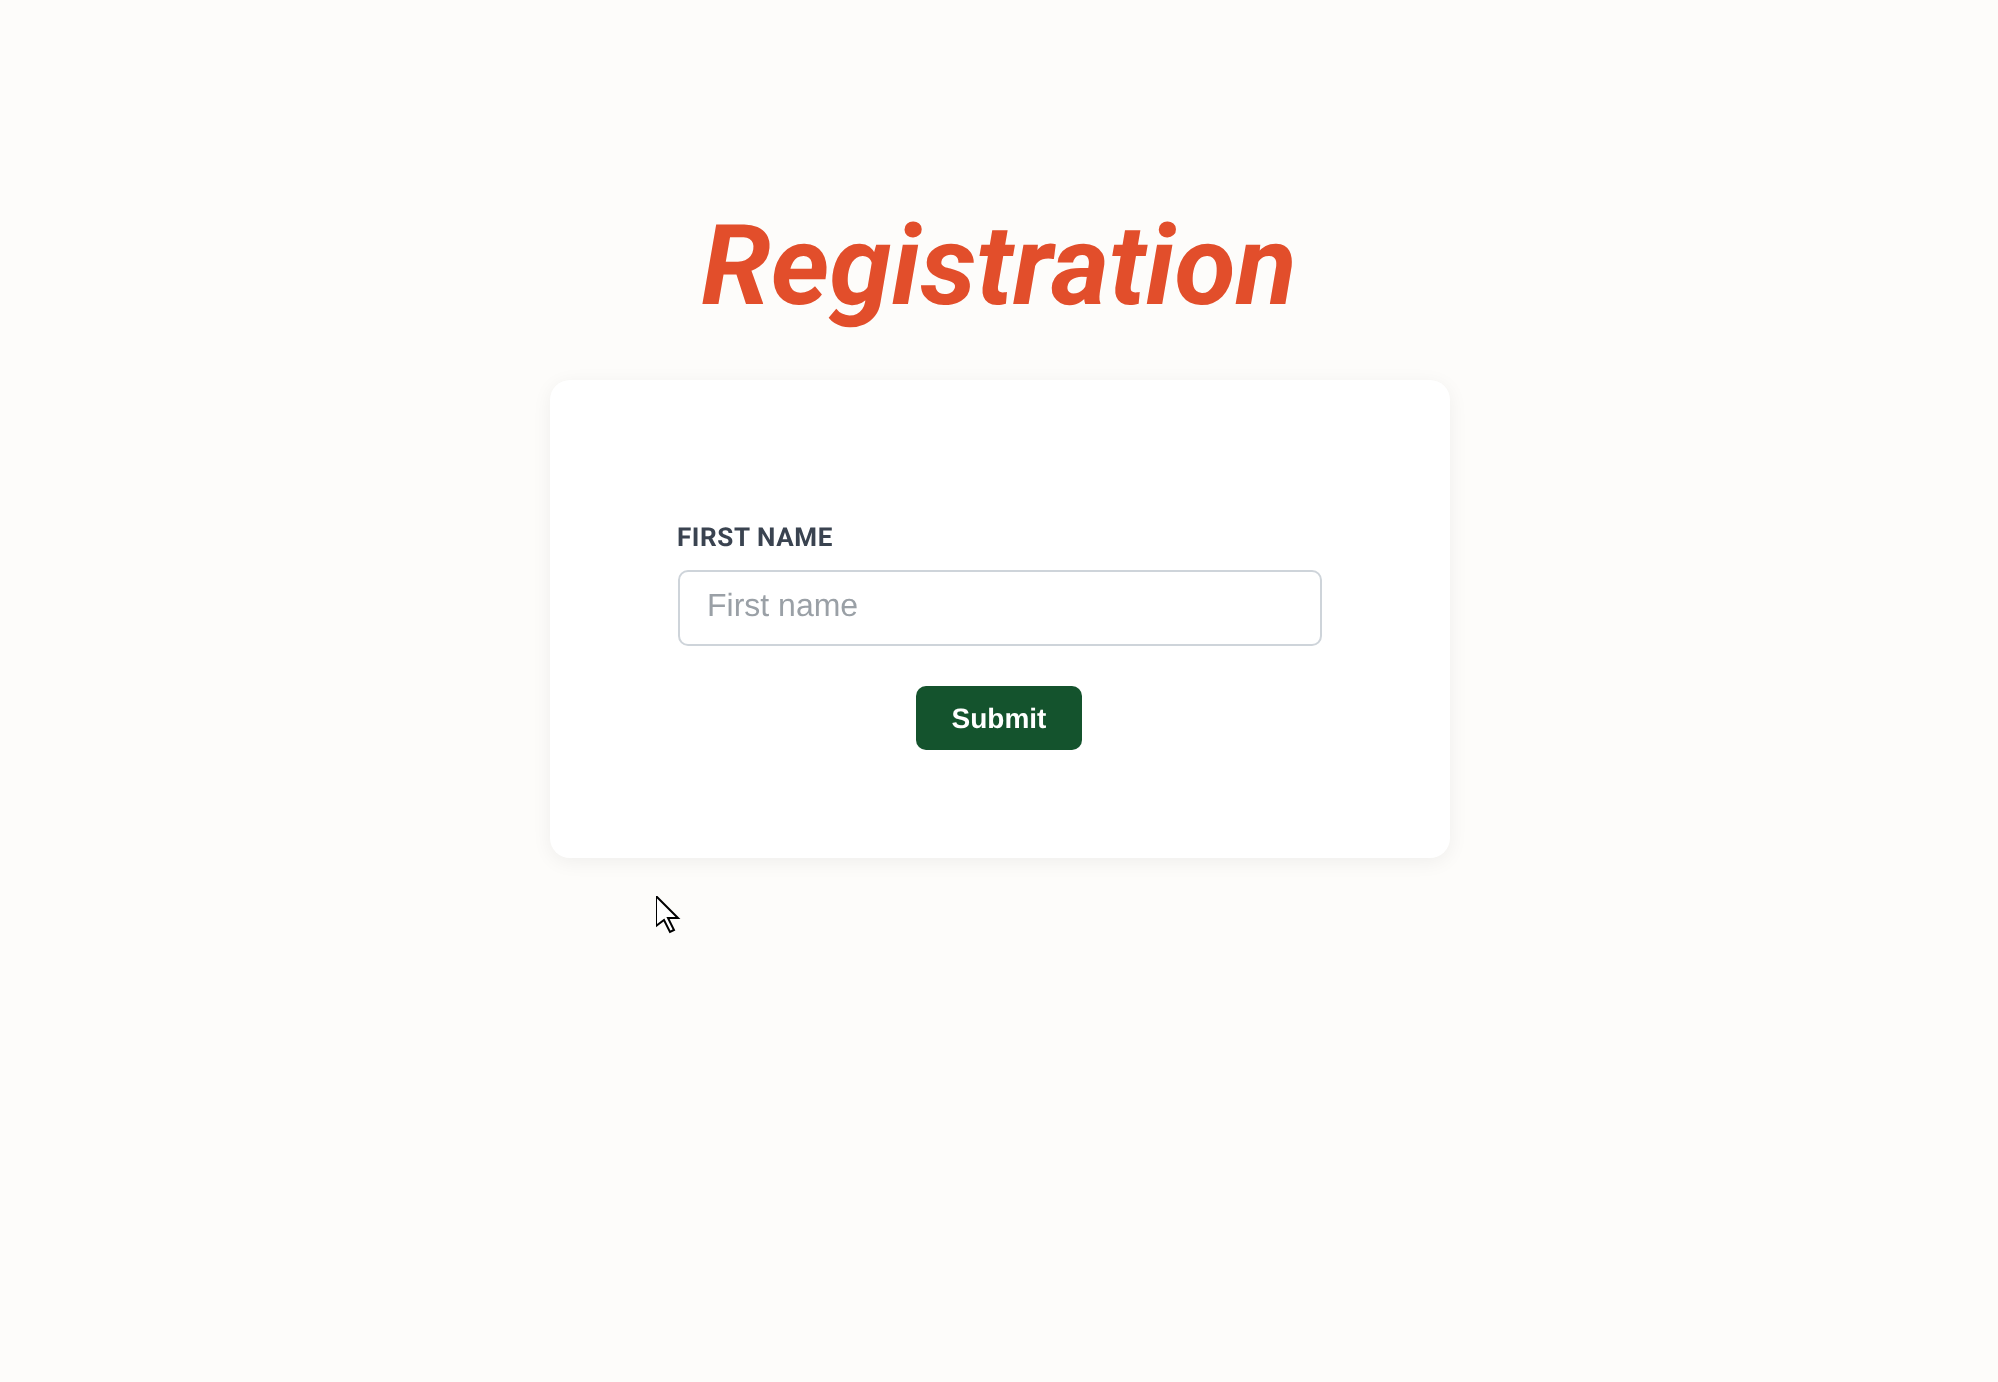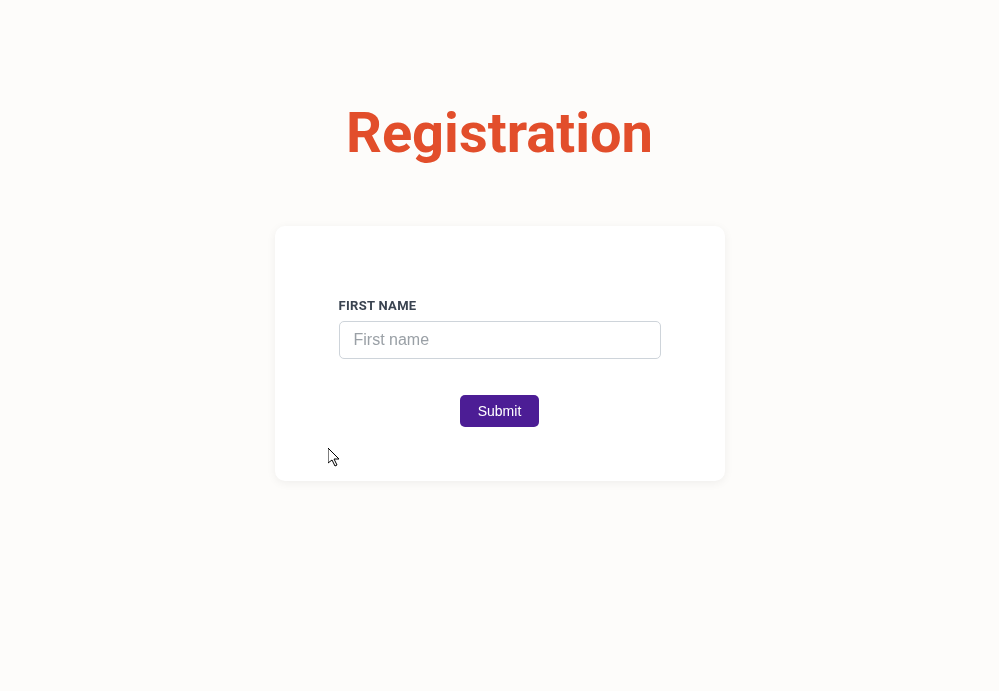--- a/index.html
+++ b/index.html
@@ -17,31 +17,32 @@
     .container {
       display: flex;
       flex-direction: column;
       align-items: center;
       padding-top: 100px;
     }
     .title {
       font-size: 56px;
       font-weight: 700;
       color: #e24e2b;
-      margin-bottom: 60px;
+      margin-bottom: 24px;
+      font-style: italic;
     }
     .card {
       background: #ffffff;
       border-radius: 10px;
       box-shadow: 0 2px 10px rgba(0,0,0,0.06);
       width: 450px;
       padding: 72px 64px 54px 64px;
     }
     .form-group {
-      margin-bottom: 36px;
+      margin-bottom: 20px;
     }
     .form-label {
       display: block;
       font-size: 13px;
       font-weight: 700;
       color: #3a4350;
       letter-spacing: 0.3px;
       margin-bottom: 8px;
       text-transform: uppercase;
     }
@@ -57,24 +58,24 @@
     }
     .form-input::placeholder {
       color: #9aa0a6;
     }
     .submit-row {
       text-align: center;
       margin-top: 18px;
     }
     .submit-btn {
       display: inline-block;
-      background: #4c1d95;
+      background: #14532d;
       color: #fff;
       font-size: 14px;
-      font-weight: 400;
+      font-weight: 700;
       padding: 8px 18px;
       border: none;
       border-radius: 5px;
       cursor: pointer;
     }
     .cursor {
       position: absolute;
       left: 328px;
       top: 448px;
       pointer-events: none;

